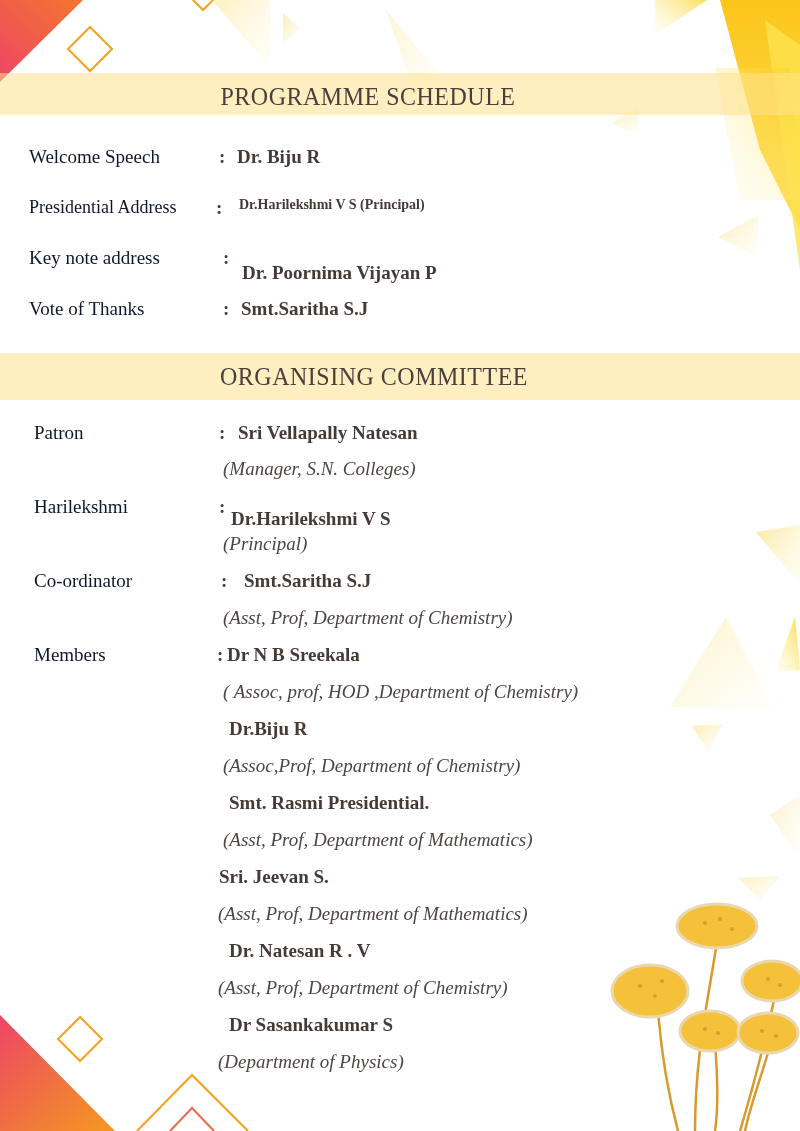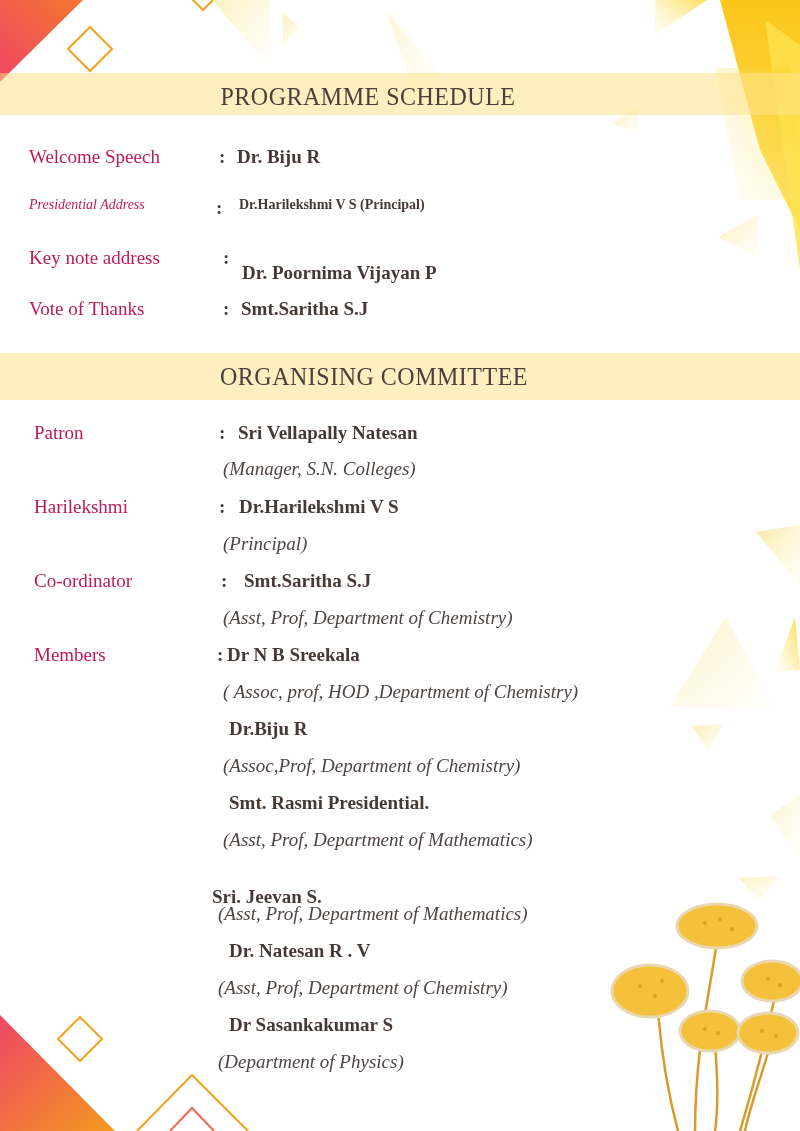--- a/index.html
+++ b/index.html
@@ -4,21 +4,21 @@
 <style>
   html, body { margin: 0; padding: 0; }
   body { width: 800px; height: 1131px; background: #ffffff; position: relative; overflow: hidden;
          font-family: "Liberation Serif", "DejaVu Serif", serif; color: #4a3f3c; }
   .deco { position: absolute; left: 0; top: 0; width: 800px; height: 1131px; pointer-events: none; }
   .band { position: absolute; left: 0; width: 800px; background: rgba(255, 225, 140, 0.55); }
   .band-title { position: absolute; left: 0; width: 740px; text-align: center;
                 font-size: 24px; letter-spacing: 0.5px; color: #4a3f3c; font-weight: normal;
                 transform: scaleY(1.05); }
   .row { position: absolute; font-size: 19px; white-space: nowrap; }
-  .label { position: absolute; left: 0; color: #be185d; }
+  .label { position: absolute; left: 0; color: #0f172a; }
   .val { position: absolute; font-weight: bold; color: #463a37; }
   .sub { position: absolute; font-style: italic; font-size: 19px; color: #4e4543; white-space: nowrap; }
   .flowers { position: absolute; right: 0; bottom: 0; width: 200px; height: 250px; }
 </style>
 </head>
 <body>
 
 <svg class="deco" viewBox="0 0 800 1131" xmlns="http://www.w3.org/2000/svg">
   <defs>
     <linearGradient id="redOrange" x1="0" y1="1" x2="1" y2="0">
@@ -77,21 +77,21 @@
   <div class="band-title" style="top:11px; left:0; width:736px;">PROGRAMME SCHEDULE</div>
 </div>
 
 <div>
   <div class="row" style="top:146px; left:29px;">
     <span class="label">Welcome Speech</span>
     <span class="val" style="left:190px;">:</span>
     <span class="val" style="left:208px;">Dr. Biju R</span>
   </div>
   <div class="row" style="top:197px; left:29px;">
-    <span class="label" style="font-size:14px;font-style:italic;">Presidential Address</span>
+    <span class="label" style="font-size:18px;">Presidential Address</span>
     <span class="val" style="left:187px;">:</span>
     <span class="val" style="left:210px; font-size:14px;">Dr.Harilekshmi V S (Principal)</span>
   </div>
   <div class="row" style="top:247px; left:29px;">
     <span class="label">Key note address</span>
     <span class="val" style="left:194px;">:</span>
     <span class="val" style="left:213px;margin-top:15px;">Dr. Poornima Vijayan P</span>
   </div>
   <div class="row" style="top:298px; left:29px;">
     <span class="label">Vote of Thanks</span>
@@ -108,21 +108,21 @@
   <div class="row" style="top:422px; left:34px;">
     <span class="label">Patron</span>
     <span class="val" style="left:185px;">:</span>
     <span class="val" style="left:204px;">Sri Vellapally Natesan</span>
   </div>
   <div class="sub" style="top:458px; left:223px;">(Manager, S.N. Colleges)</div>
 
   <div class="row" style="top:496px; left:34px;">
     <span class="label">Harilekshmi</span>
     <span class="val" style="left:185px;">:</span>
-    <span class="val" style="left:205px;">Dr.Harilekshmi V S</span>
+    <span class="val" style="left:197px;margin-top:12px;">Dr.Harilekshmi V S</span>
   </div>
   <div class="sub" style="top:533px; left:223px;">(Principal)</div>
 
   <div class="row" style="top:570px; left:34px;">
     <span class="label">Co-ordinator</span>
     <span class="val" style="left:187px;">:</span>
     <span class="val" style="left:210px;">Smt.Saritha S.J</span>
   </div>
   <div class="sub" style="top:607px; left:223px;">(Asst, Prof, Department of Chemistry)</div>
 
@@ -132,21 +132,21 @@
     <span class="val" style="left:193px;">Dr N B Sreekala</span>
   </div>
   <div class="sub" style="top:681px; left:223px;">( Assoc, prof, HOD ,Department of Chemistry)</div>
 
   <div class="row val" style="top:718px; left:229px; position:absolute;">Dr.Biju R</div>
   <div class="sub" style="top:755px; left:223px;">(Assoc,Prof, Department of Chemistry)</div>
 
   <div class="row val" style="top:792px; left:229px; position:absolute;">Smt. Rasmi Presidential.</div>
   <div class="sub" style="top:829px; left:223px;">(Asst, Prof, Department of Mathematics)</div>
 
-  <div class="row val" style="top:866px; left:212px; position:absolute;margin-top:20px;">Sri. Jeevan S.</div>
+  <div class="row val" style="top:866px; left:219px; position:absolute;">Sri. Jeevan S.</div>
   <div class="sub" style="top:903px; left:218px;">(Asst, Prof, Department of Mathematics)</div>
 
   <div class="row val" style="top:940px; left:229px; position:absolute;">Dr. Natesan R . V</div>
   <div class="sub" style="top:977px; left:218px;">(Asst, Prof, Department of Chemistry)</div>
 
   <div class="row val" style="top:1014px; left:229px; position:absolute;">Dr Sasankakumar S</div>
   <div class="sub" style="top:1051px; left:218px;">(Department of Physics)</div>
 </div>
 
 <svg class="flowers" viewBox="0 0 200 250" xmlns="http://www.w3.org/2000/svg">

